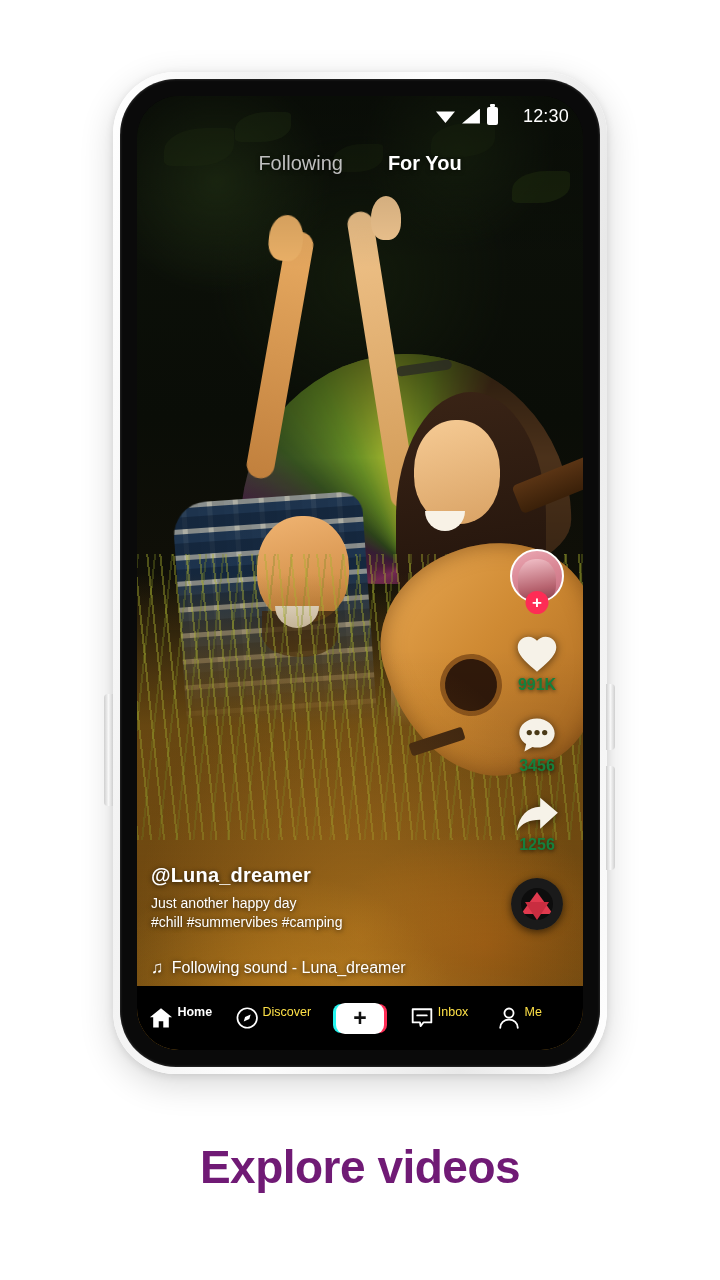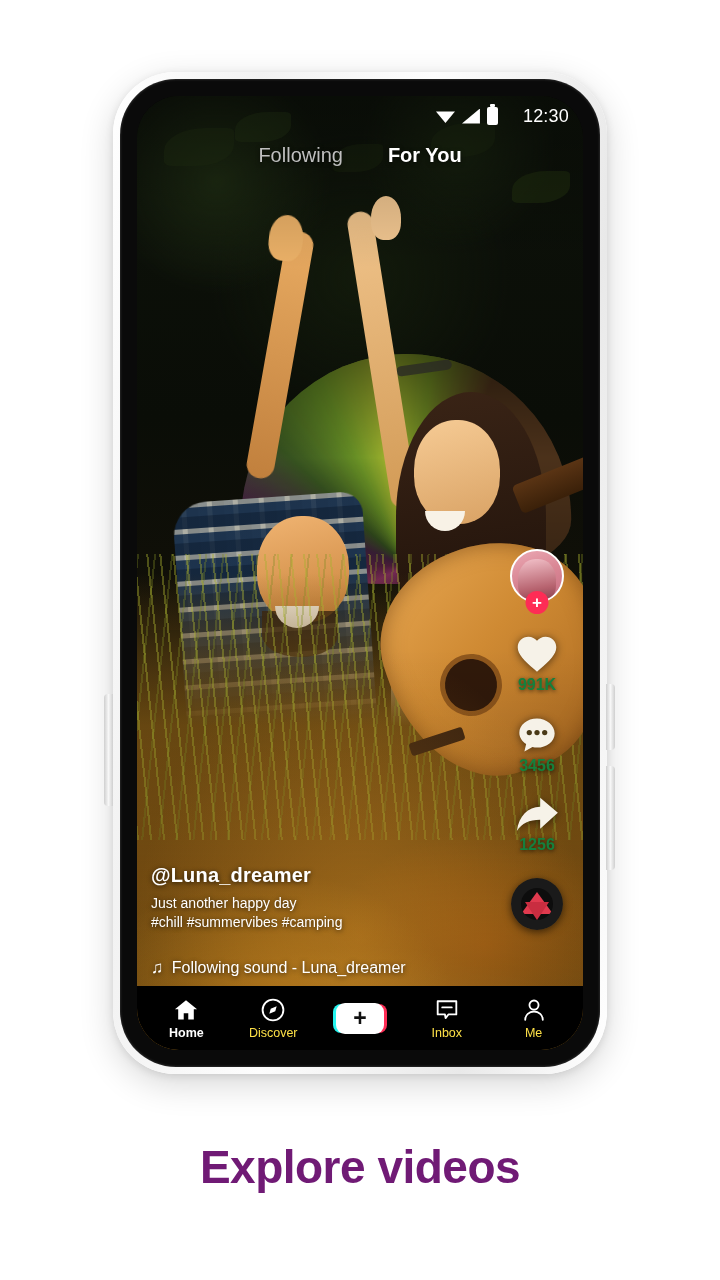--- a/index.html
+++ b/index.html
@@ -182,21 +182,21 @@
     font-size:17px; font-weight:500; letter-spacing:.2px;
   }
   .ic-wifi{ width:19px; height:14px; background:#fff; clip-path:polygon(0 18%,100% 18%,50% 100%); }
   .ic-cell{ width:18px; height:15px; background:#fff; clip-path:polygon(100% 0,100% 100%,0 100%); }
   .ic-batt{ position:relative; width:11px; height:18px; background:#fff; border-radius:2px; }
   .ic-batt::before{ content:""; position:absolute; top:-3px; left:3px; width:5px; height:3px; background:#fff; border-radius:1px; }
   .clock{ font-size:18px; margin-left:18px; }
 
   
   .feed-tabs{
-    position:absolute; top:48px; left:0; right:0;
+    position:absolute; top:56px; left:0; right:0;
     display:flex; justify-content:center; align-items:baseline; gap:26px;
     text-shadow:0 1px 4px rgba(0,0,0,.55);
   }
   .tab{ font-size:20px; cursor:pointer; }
   .tab.inactive{ color:#bfbfbf; font-weight:400; }
   .tab.active{ color:#fff; font-weight:700;margin-left:19px; }
 
   
   .rail{
     position:absolute; right:10px; bottom:120px;
@@ -263,21 +263,21 @@
   }
   .ic-note{ font-size:17px; }
 
   
   .navbar{
     position:absolute; left:0; right:0; bottom:0; height:64px;
     background:#000; display:flex; align-items:center; justify-content:space-around;
     padding:0 6px;
   }
   .nav-item{
-    display:flex; flex-direction:column; align-items:center; gap:3px;
+    display:flex; flex-direction:row; align-items:flex-start; gap:3px;
     cursor:pointer; width:76px;
   }
   .nav-label{ font-size:12.5px; color:#fff; }
   .nav-item.inactive .nav-label{ color:#fde047; font-weight:400; }
   .nav-item.active .nav-label{ color:#fff; font-weight:700; }
   .nav-ico{ width:26px; height:26px; display:flex; align-items:center; justify-content:center; }
   .nav-ico svg{ width:100%; height:100%; }
   .create-btn{
     width:48px; height:31px; border-radius:9px; position:relative;
     background:#fff; display:flex; align-items:center; justify-content:center;

